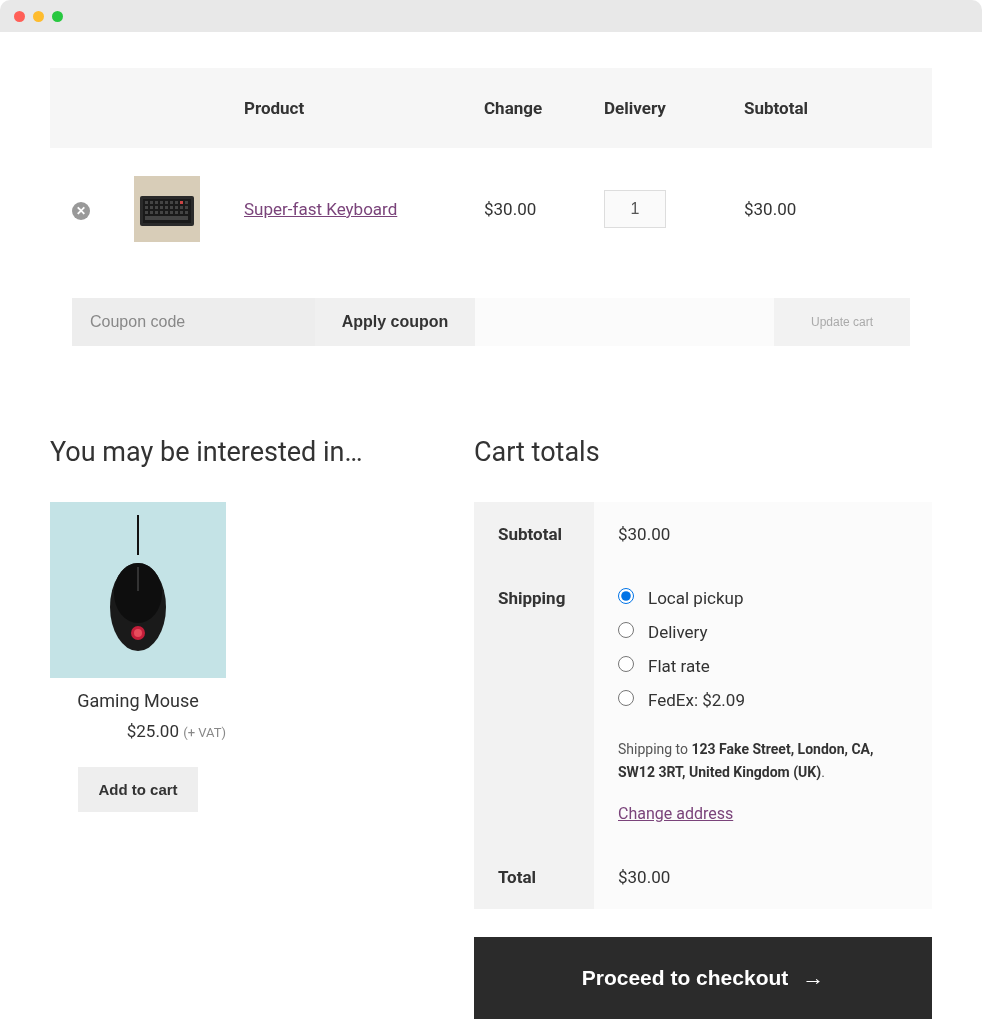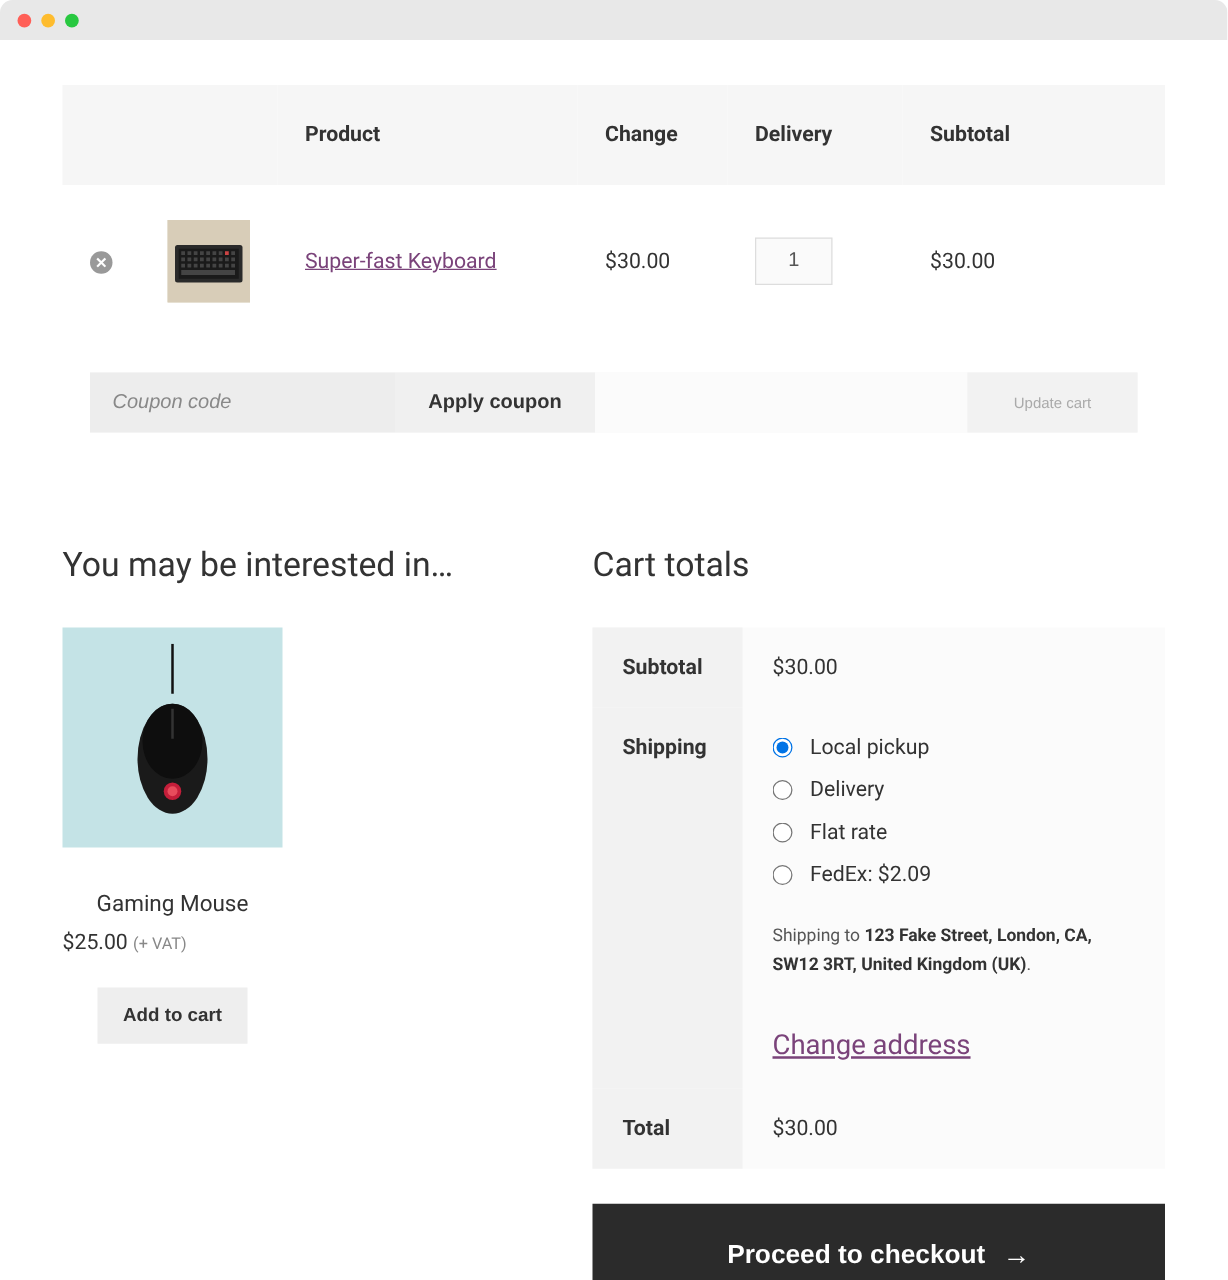--- a/index.html
+++ b/index.html
@@ -31,53 +31,53 @@
     
     .thumb { width: 66px; height: 66px; background: #d8cdb8; display: flex; align-items: center; justify-content: center; }
     .thumb svg { width: 66px; height: 66px; }
     
     .product-link { color: #7a437a; text-decoration: underline; cursor: pointer; font-size: 17px; }
     
     .qty-input { width: 62px; height: 38px; border: 1px solid #ddd; background: #fafafa; text-align: center; font-size: 16px; color: #555; }
     
     .actions-row td { padding: 0; }
     .actions-bar { display: flex; background: #f6f6f6; height: 48px; }
-    .coupon-input { flex: 0 0 228px; border: none; background: #ededed; padding: 12px 18px; font-size: 16px; color: #a21caf; outline: none; font-style: italic; }
+    .coupon-input { flex: 0 0 228px; border: none; background: #ededed; padding: 12px 18px; font-size: 16px; color: #a21caf; outline: none; }
     .coupon-input::placeholder { color: #888; }
     .apply-btn { flex: 0 0 160px; border: none; background: #f0f0f0; font-size: 16px; font-weight: 700; color: #333; cursor: pointer; }
     .spacer { flex: 1; background: #fbfbfb; }
     .update-btn { flex: 0 0 136px; border: none; background: #f2f2f2; font-size: 12px; font-weight: 400; color: #aaa; cursor: pointer; }
     
     
     .lower { display: flex; gap: 34px; margin-top: 62px; }
     .left-col { flex: 0 0 390px; }
     .right-col { flex: 1; }
     
     h2 { font-size: 27px; font-weight: 400; color: #333; margin-bottom: 34px; }
     
     .product-card { width: 176px; }
     .product-img { width: 176px; height: 176px; background: #c4e3e6; display: flex; align-items: center; justify-content: center; position: relative; }
     .product-img svg { width: 100px; height: 150px; }
-    .product-name { text-align: center; font-size: 18px; color: #333; margin-top: 35px; }
-    .product-price { text-align: left; font-size: 17px; color: #333; margin-top: 10px; }
+    .product-name { text-align: center; font-size: 18px; color: #333; margin-top: 12px; }
+    .product-price { text-align: right; font-size: 17px; color: #333; margin-top: 10px; }
     .product-price .vat { font-size: 13px; color: #888; }
     .add-cart-btn { display: block; margin: 26px auto 0 auto; background: #eee; border: none; padding: 14px 20px; font-size: 15px; font-weight: 700; color: #333; cursor: pointer; }
     
     .totals-table { width: 100%; border-collapse: collapse; background: #fbfbfb; }
     .totals-table th { background: #f2f2f2; text-align: left; padding: 22px 24px; font-size: 17px; font-weight: 700; color: #333; vertical-align: top; width: 120px; }
     .totals-table td { padding: 22px 24px; font-size: 17px; color: #333; vertical-align: top; }
     
     .ship-options { list-style: none; }
-    .ship-options li { display: flex; align-items: center; gap: 14px; margin-bottom: 14px; font-size: 17px; color: #333; }
+    .ship-options li { display: flex; align-items: flex-start; gap: 14px; margin-bottom: 14px; font-size: 17px; color: #333; }
     .ship-options input[type="radio"] { width: 16px; height: 16px; accent-color: #0073e6; cursor: pointer; }
     
     .ship-dest { margin-top: 28px; font-size: 14px; color: #555; line-height: 1.65; }
     .ship-dest strong { color: #333; }
     
-    .change-addr { display: inline-block; margin-top: 40px; color: #7a437a; text-decoration: underline; font-size: 22px; cursor: pointer; }
+    .change-addr { display: inline-block; margin-top: 20px; color: #7a437a; text-decoration: underline; font-size: 16px; cursor: pointer; }
     
     .checkout-btn { width: 100%; margin-top: 28px; background: #2b2b2b; color: #fff; border: none; padding: 28px 0; font-size: 21px; font-weight: 700; cursor: pointer; display: flex; align-items: center; justify-content: center; gap: 14px; }
     .arrow { font-size: 22px; }
   </style>
 </head>
 <body>
 
 <div class="titlebar">
   <div class="dot red"></div>
   <div class="dot yellow"></div>

